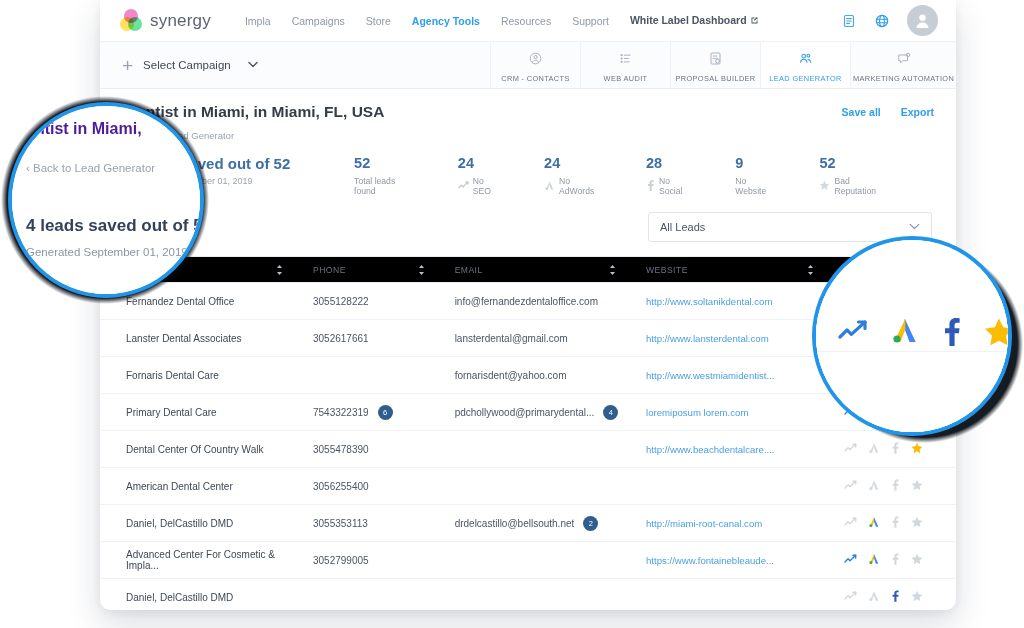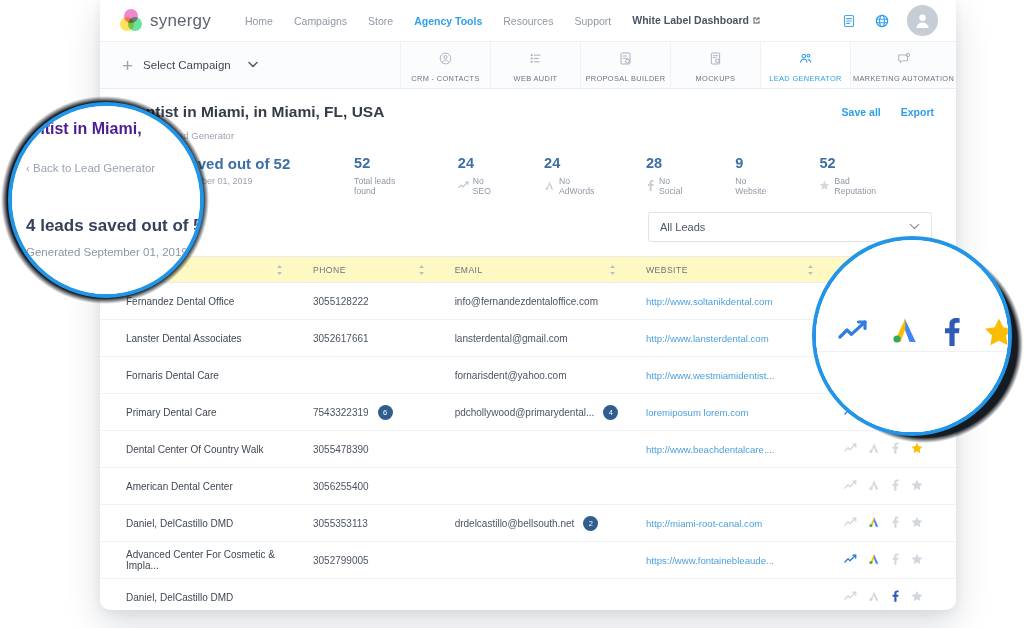--- a/index.html
+++ b/index.html
@@ -102,21 +102,21 @@
   .filter-sel {
     width: 284px; height: 30px; border:1px solid #dfe4ea; border-radius:3px;
     background:#fff; display:flex; align-items:center; padding: 0 11px;
     font-size:11px; color:#4b5563;
   }
   .filter-sel .fcaret { margin-left:auto; font-size:9px; color:#8f98a6;}
 
   
   .tbl { width:100%; margin-top: 14px; border-collapse: collapse; }
   .tbl thead th {
-    background:#fef9c3; font-size:8.6px; color:#6b7380; letter-spacing:.45px;
+    background:#000000; font-size:8.6px; color:#6b7380; letter-spacing:.45px;
     font-weight:normal; text-align:left; height:26px; padding:0 6px;
     border-top:1px solid #e9edf2; border-bottom:1px solid #e9edf2;
   }
   .tbl thead th:first-child { padding-left: 26px; }
   .th-in { display:flex; align-items:center; }
   .sort { margin-left:auto; margin-right:18px; display:flex; flex-direction:column; line-height:5px; color:#b9c1cb; font-size:7px;}
   .tbl tbody td {
     height: 37px; font-size:10px; color:#4b5563; padding: 0 6px;
     border-bottom:1px solid #eef1f5; vertical-align:middle;
   }
@@ -178,21 +178,21 @@
       <div class="logo-wrap">
         <div class="logo-mark">
           <i class="c1"></i>
             <i class="c2"></i>
             <i class="c3"></i>
         </div>
         <div class="logo-text">synergy</div>
       </div>
 
       <div class="nav-links">
-        <a href="#">Home</a>
+        <a href="#">Impla</a>
         <a href="#">Campaigns</a>
         <a href="#">Store</a>
         <a href="#" class="active">Agency Tools</a>
         <a href="#">Resources</a>
         <a href="#">Support</a>
         <a href="#" class="dark"><span>White Label Dashboard</span><span class="ext-icon"><svg width="9" height="9" viewBox="0 0 12 12">
                 <path d="M2 2h4v1.2H3.2v5.6h5.6V6H10v4H2z" fill="#4b5563"></path>
                 <path d="M7 2h3v3L8.6 3.6 6 6.2 5.1 5.3 7.7 2.7z" fill="#4b5563"></path>
               </svg></span></a>
       </div>
@@ -249,28 +249,20 @@
               </svg></span>
           <span class="tt-label">WEB AUDIT</span>
         </div>
         <div class="tool-tab">
           <span><svg width="15" height="15" viewBox="0 0 18 18">
                 <rect x="3.6" y="2.4" width="10.8" height="13.2" rx="1.2" fill="none" stroke="#a9b2bd" stroke-width="1.2"></rect>
                 <path d="M6.2 6h4.2M6.2 8.8h5.6" stroke="#a9b2bd" stroke-width="1.1" stroke-linecap="round"></path>
                 <circle cx="11.4" cy="12.2" r="2.3" fill="none" stroke="#a9b2bd" stroke-width="1.2"></circle>
               </svg></span>
           <span class="tt-label">PROPOSAL BUILDER</span>
-        </div>
-        <div class="tool-tab">
-          <span><svg width="15" height="15" viewBox="0 0 18 18">
-                <rect x="4" y="2.4" width="10" height="13.2" rx="1.2" fill="none" stroke="#a9b2bd" stroke-width="1.2"></rect>
-                <path d="M6.3 5.6h5.4M6.3 8h3.4" stroke="#a9b2bd" stroke-width="1.1" stroke-linecap="round"></path>
-                <circle cx="11.2" cy="11.8" r="2.2" fill="none" stroke="#a9b2bd" stroke-width="1.2"></circle>
-              </svg></span>
-          <span class="tt-label">MOCKUPS</span>
         </div>
         <div class="tool-tab active">
           <span><svg width="16" height="15" viewBox="0 0 20 18">
                 <circle cx="7.2" cy="6" r="2.3" fill="none" stroke="#2f9fe8" stroke-width="1.3"></circle>
                 <circle cx="13" cy="5.4" r="1.8" fill="none" stroke="#2f9fe8" stroke-width="1.3"></circle>
                 <path d="M3.2 13.6c.5-2.4 2-3.6 4-3.6s3.5 1.2 4 3.6" fill="none" stroke="#2f9fe8" stroke-width="1.3" stroke-linecap="round"></path>
                 <path d="M12.4 10.2c1.9.1 3.1 1.3 3.6 3.4" fill="none" stroke="#2f9fe8" stroke-width="1.3" stroke-linecap="round"></path>
               </svg></span>
           <span class="tt-label">LEAD GENERATOR</span>
         </div>

